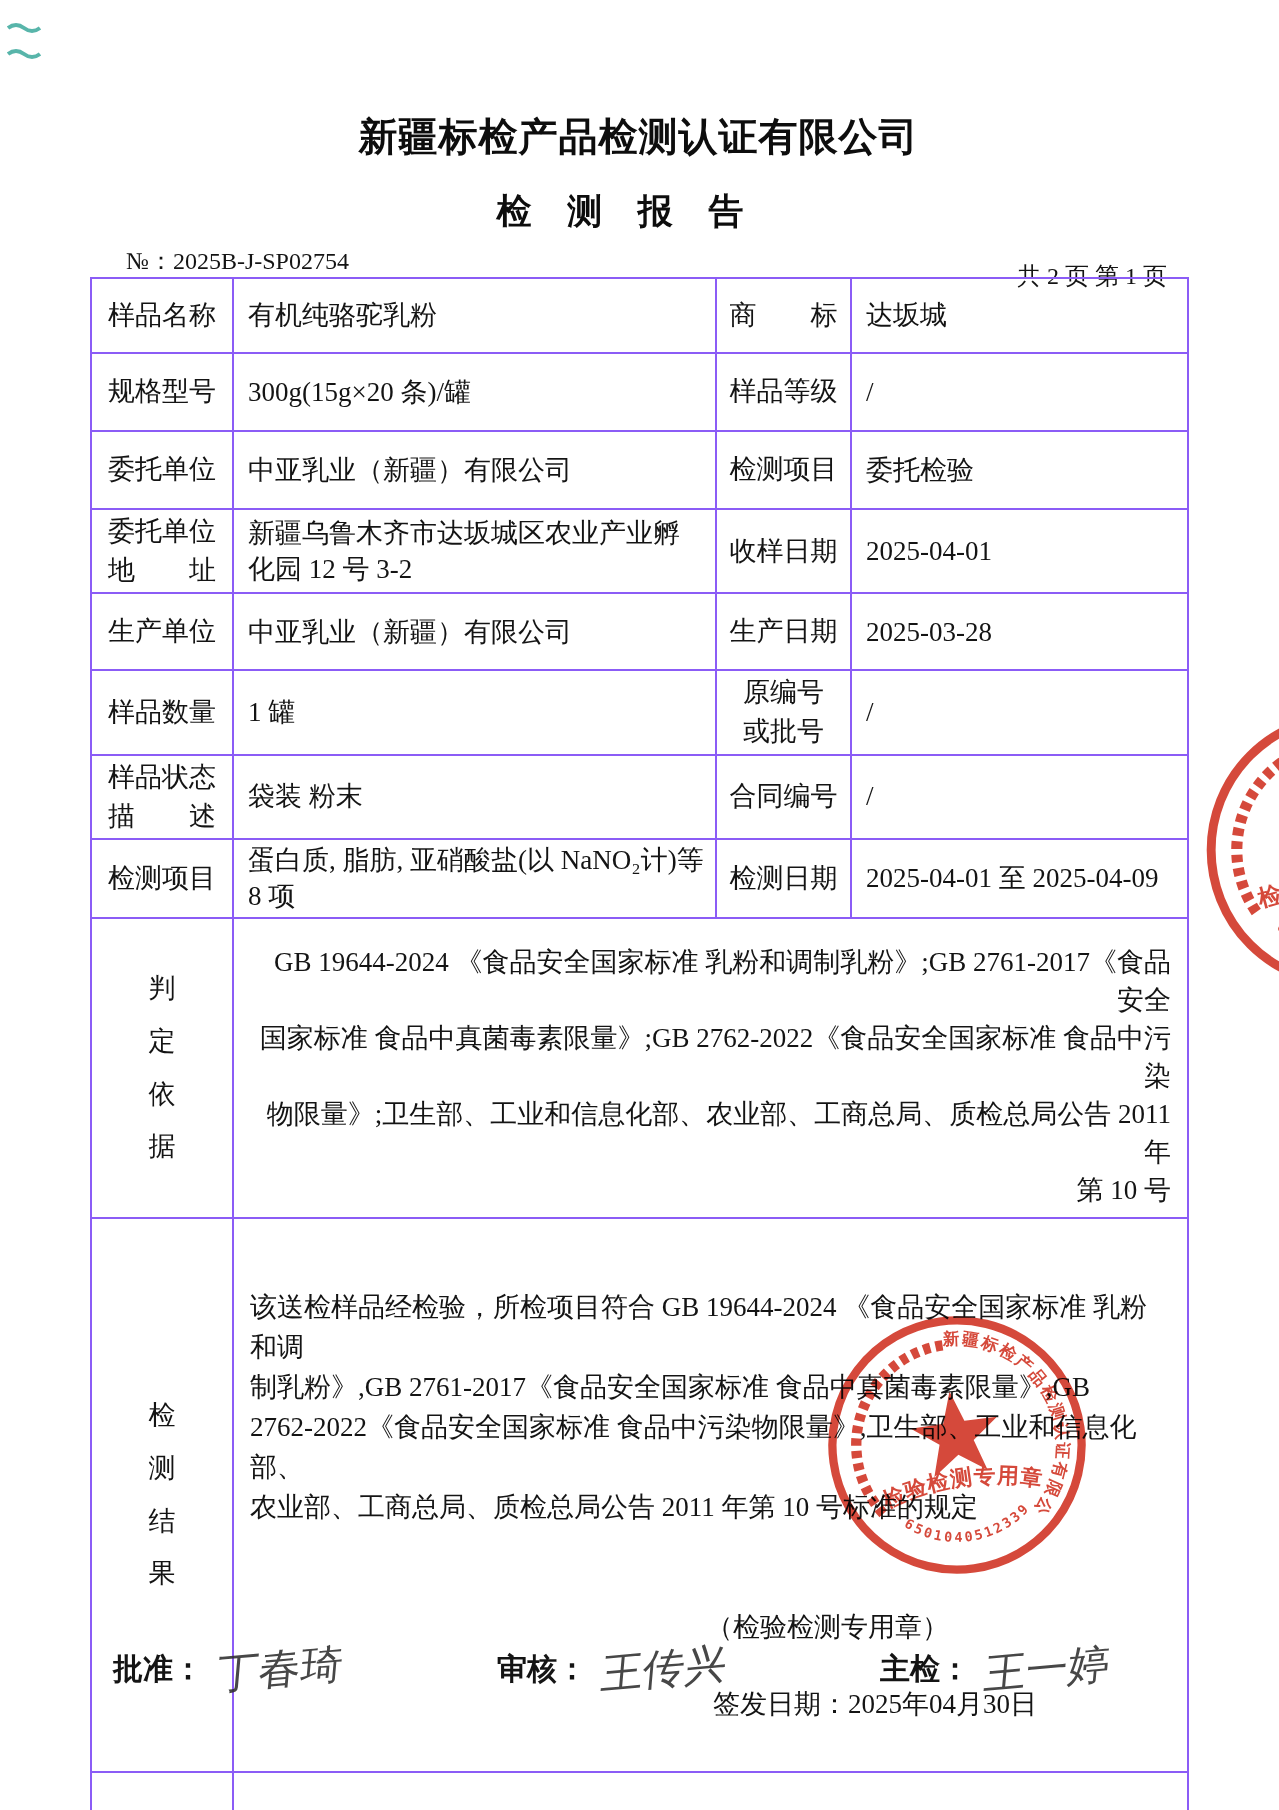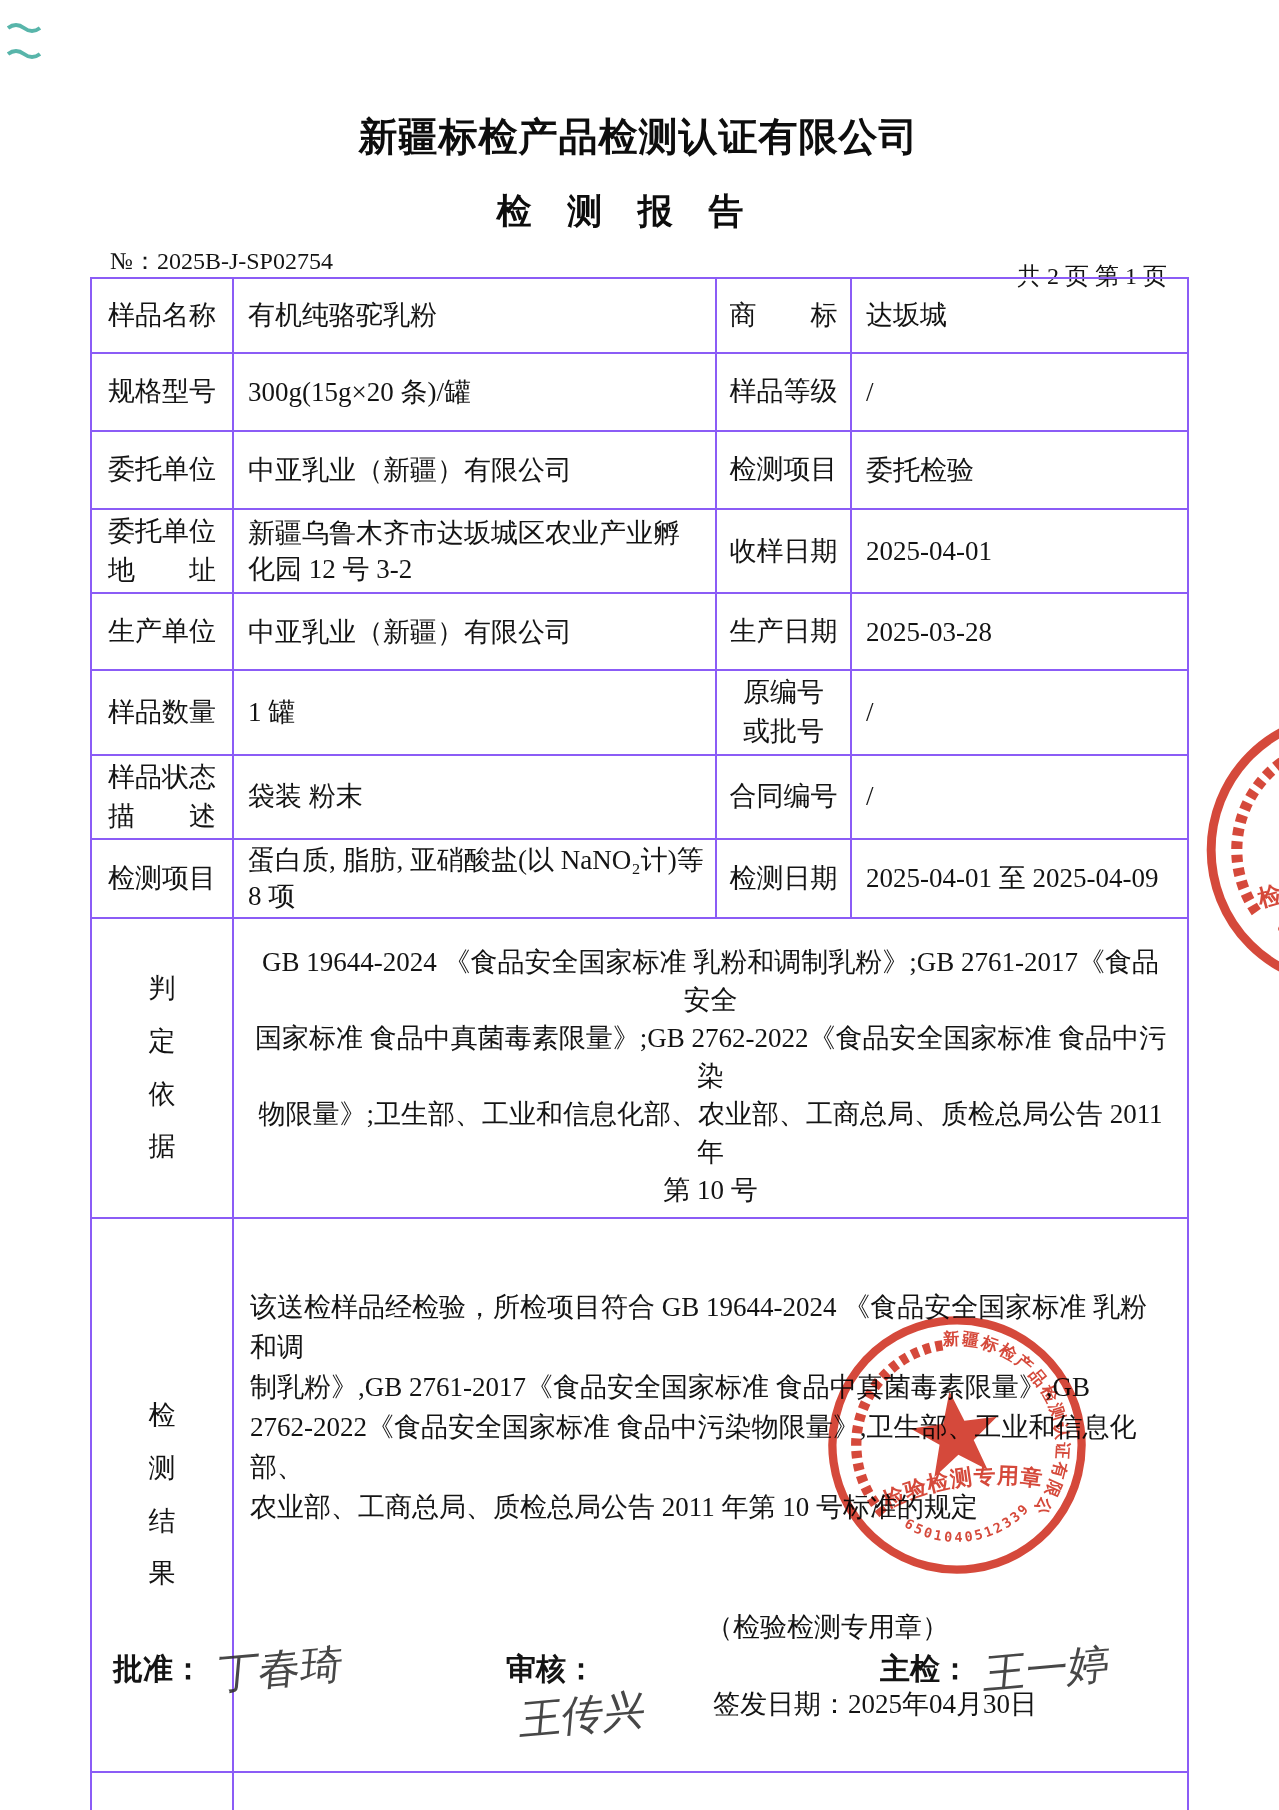--- a/index.html
+++ b/index.html
@@ -8,40 +8,40 @@
   .page{position:absolute;inset:0;}
 
   
   .company-title{position:absolute;left:90px;width:1097px;top:110px;text-align:center;
       font-family:"Liberation Sans","DejaVu Sans",sans-serif;
       font-size:39px;font-weight:700;letter-spacing:1px;color:#0d0d0d;}
   .report-title{position:absolute;left:78px;width:1097px;top:188px;text-align:center;
       font-family:"Liberation Sans","DejaVu Sans",sans-serif;
       font-size:35px;font-weight:700;letter-spacing:13px;color:#0d0d0d;}
   .meta-line{position:absolute;left:90px;width:1097px;top:245px;font-size:24px;}
-  .meta-no{position:absolute;left:20px;top:0;}
+  .meta-no{position:absolute;left:36px;top:0;}
   .meta-page{position:absolute;right:20px;top:15px;}
 
   
   table.report{position:absolute;left:90px;top:277px;width:1097px;
       border-collapse:collapse;table-layout:fixed;font-size:27px;}
   table.report td{border:2px solid #8b5cf6;vertical-align:middle;
       white-space:pre-line;overflow:hidden;}
   td.lab{text-align:center;line-height:1.45;padding:2px 4px;}
   td.val{text-align:left;padding:2px 10px 2px 14px;line-height:1.35;}
   td.vlab{text-align:center;line-height:1.95;font-size:27px;}
-  td.block{vertical-align:top;padding:24px 16px 8px 16px;line-height:38px;text-align:center;}
+  td.block{vertical-align:top;padding:24px 16px 8px 16px;line-height:38px;text-align:right;}
   td.block2{vertical-align:top;padding:28px 16px 8px 16px;line-height:40px;text-align:left;}
   .seal-note{margin-top:42px;text-align:right;padding-right:222px;line-height:36px;}
   .issue-date{text-align:right;padding-right:134px;line-height:38px;}
 
   
   .footer{position:absolute;left:90px;top:1632px;width:1097px;height:120px;}
   .sign-group{position:absolute;top:14px;display:flex;align-items:flex-start;justify-content:flex-end;}
-  .sg-approve{left:23px;} .sg-review{left:416px;flex-direction:column;} .sg-inspect{left:790px;}
+  .sg-approve{left:23px;} .sg-review{left:407px;} .sg-inspect{left:790px;}
   .sign-label{font-family:"Liberation Sans","DejaVu Sans",sans-serif;
       font-weight:700;font-size:30px;line-height:46px;white-space:nowrap;}
   .sig{display:inline-block;margin-left:14px;font-size:42px;line-height:46px;
       color:#2e2e2e;transform:rotate(-5deg) skewX(-10deg);opacity:.88;
       font-family:"Liberation Serif","DejaVu Serif",serif;}
 
   
   .stamp{position:absolute;opacity:.88;mix-blend-mode:multiply;pointer-events:none;}
   .stamp-bottom{left:822px;top:1310px;width:270px;height:270px;transform:rotate(-8deg);}
   .stamp-right{left:1200px;top:705px;width:290px;height:290px;}

